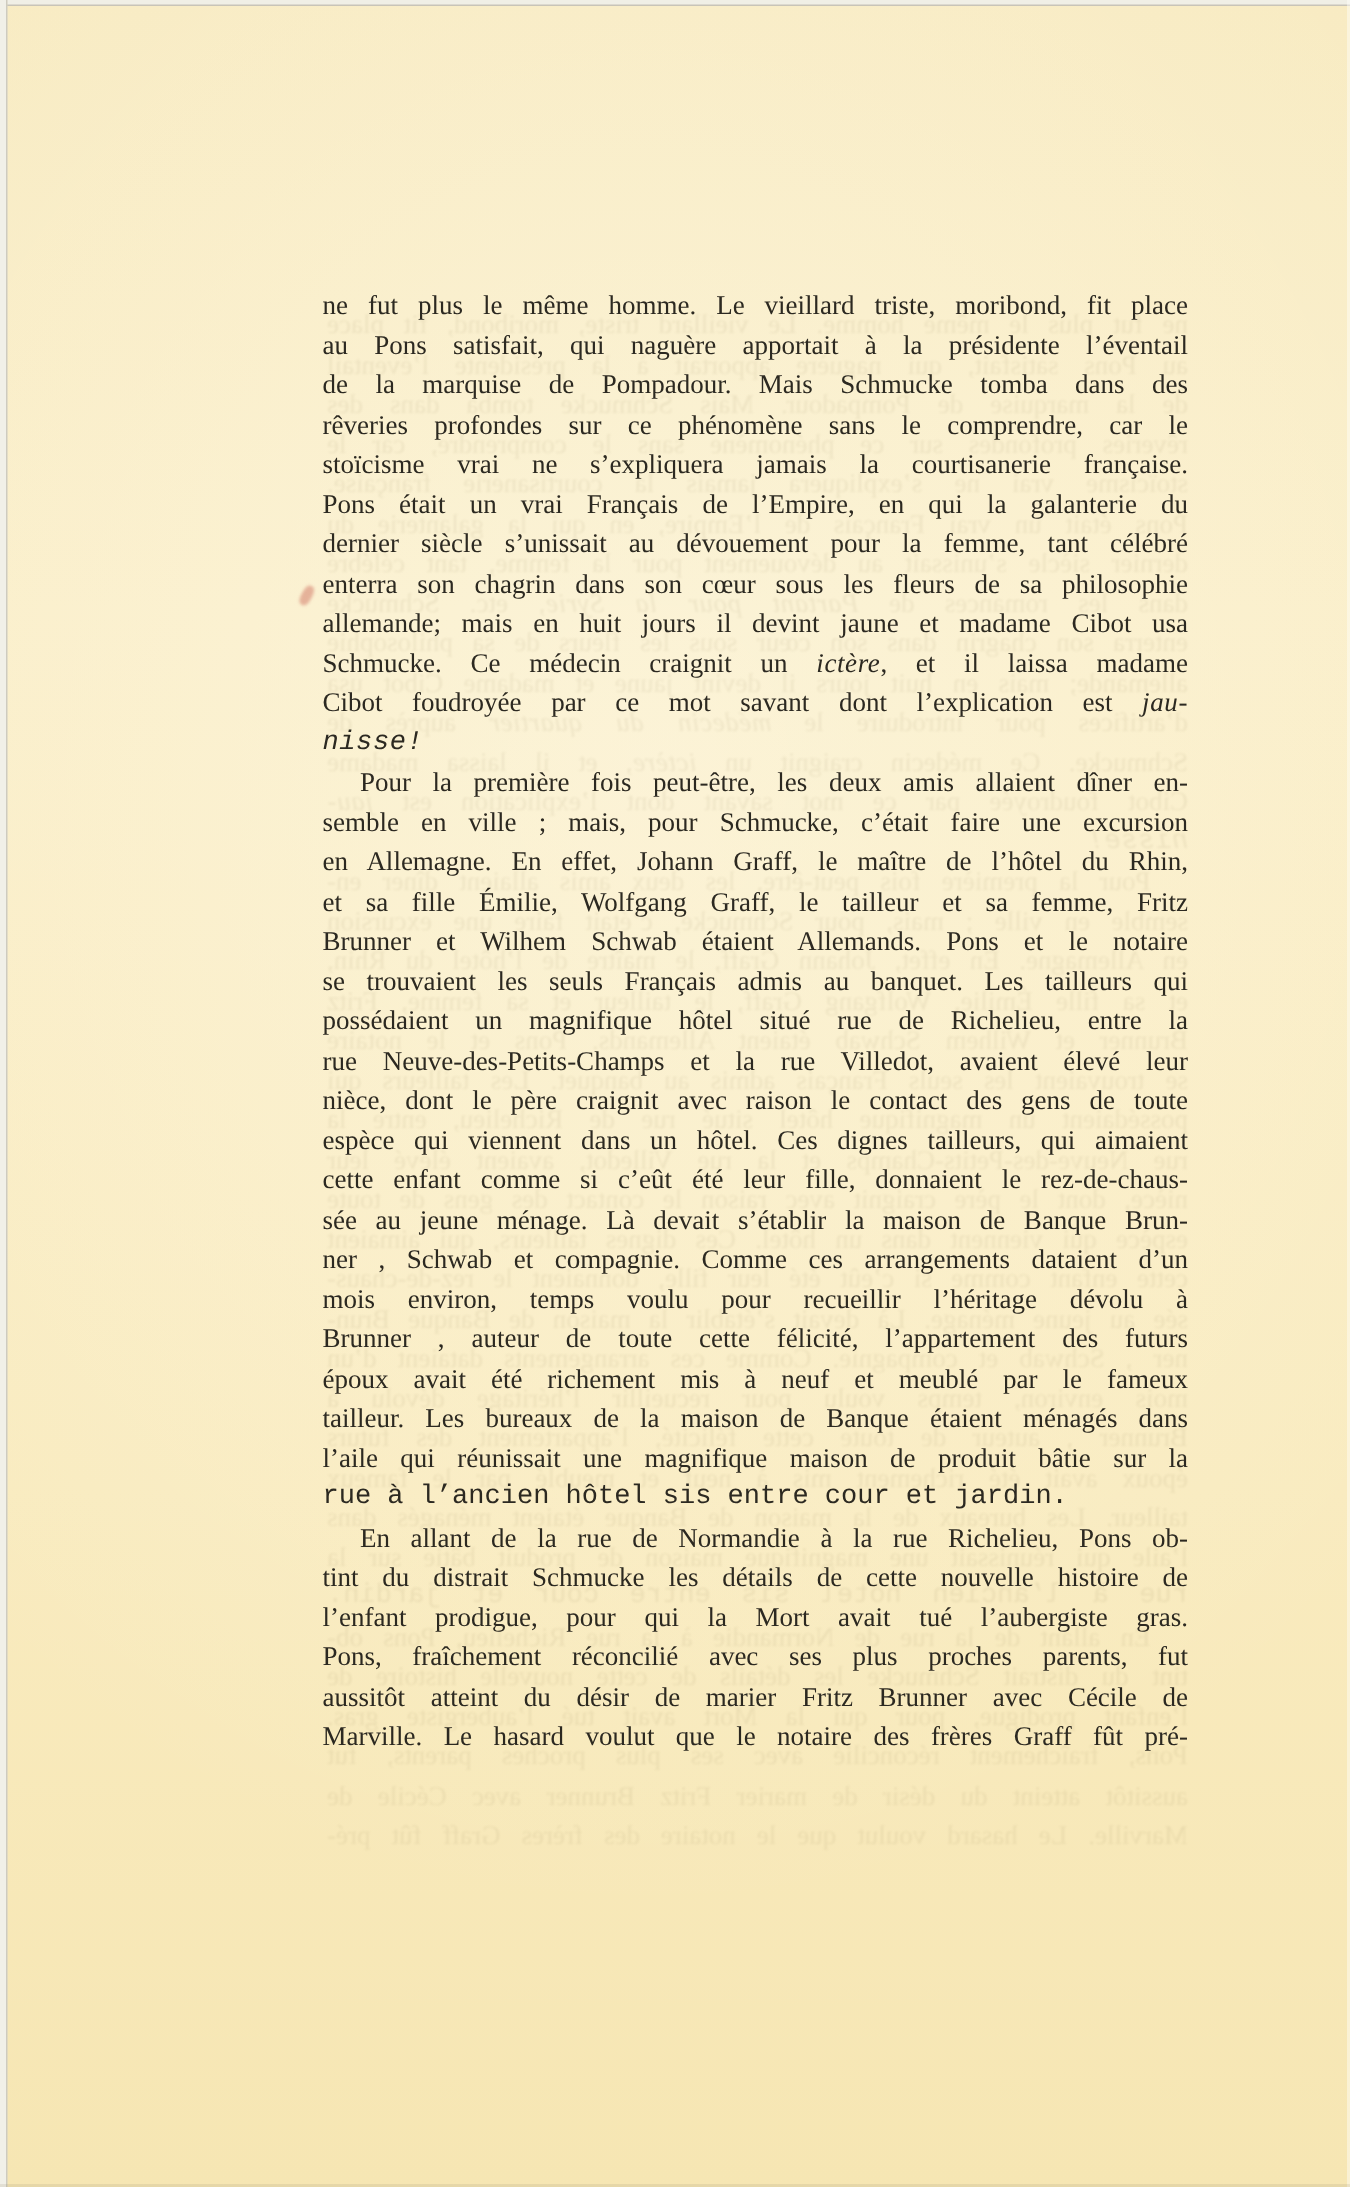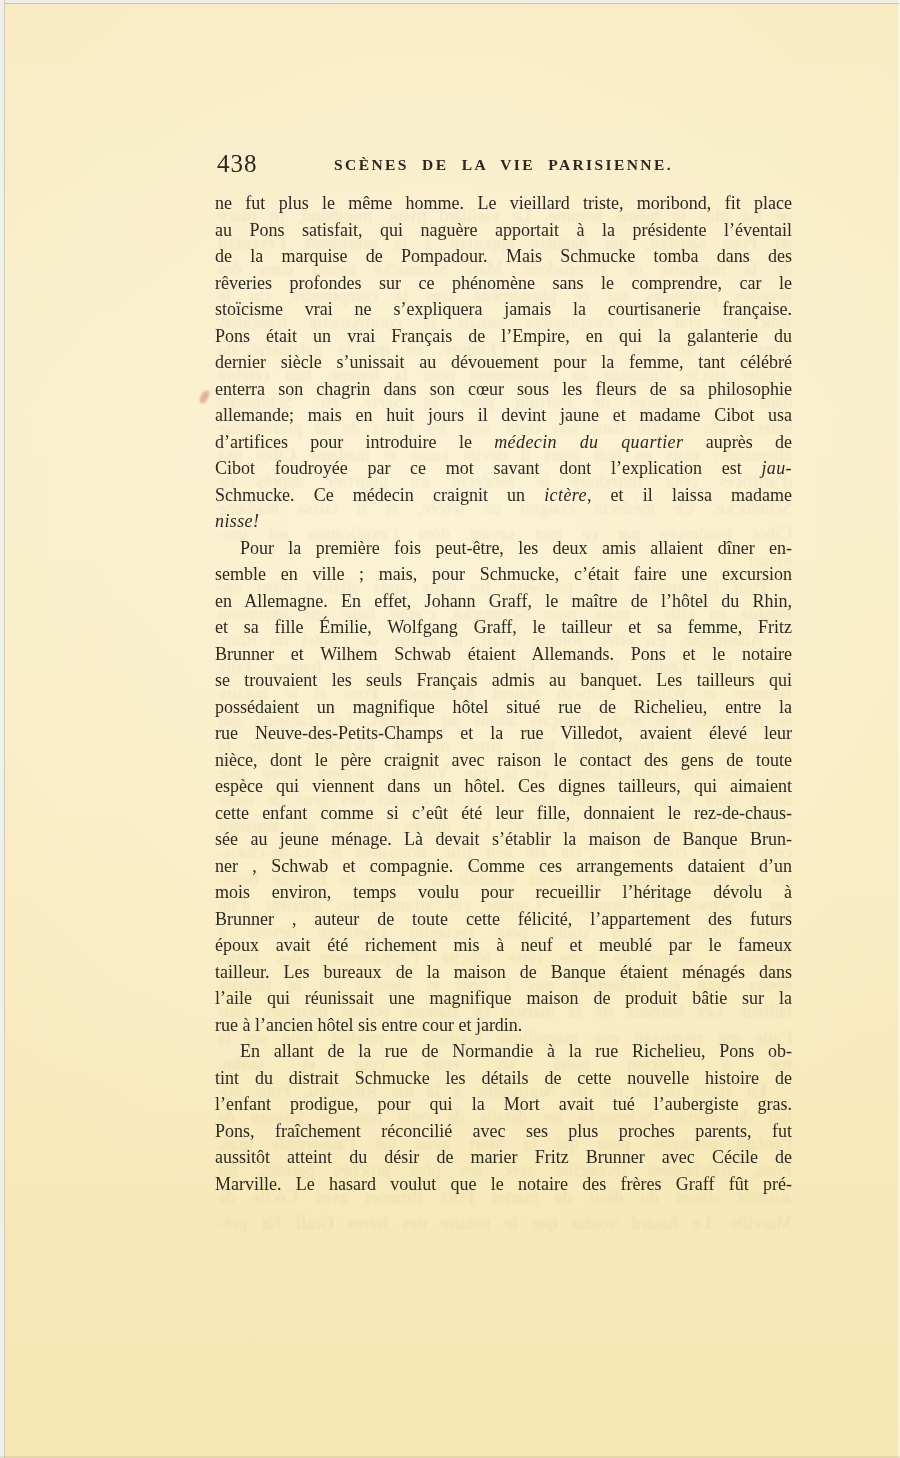--- a/index.html
+++ b/index.html
@@ -49,21 +49,21 @@
   
   .textblock {
     position: absolute; top: 190px; left: 215px; width: 577px;
     font-size: 18px; color: #2c2921;
   }
   .line {
     height: 26.5px; line-height: 26.5px;
     text-align: justify; text-align-last: justify;
     overflow: hidden; white-space: normal;
   }
-  .line.end    { text-align-last: left; }
+  .line.end    { text-align-last: left; font-family: Liberation Mono, monospace; }
   .line.indent { text-indent: 25px; }
   .line i { font-style: italic; letter-spacing: 0.4px; }
 
   
   .ghost {
     position: absolute; top: 203px; left: 218px; width: 574px;
     font-size: 18px; color: #6e5d33;
     transform: scaleX(-1);
     opacity: 0.085;
     filter: blur(0.8px);
@@ -117,39 +117,34 @@
       <div>
         <div class="line indent"><span>En allant de la rue de Normandie à la rue Richelieu, Pons ob-</span></div>
         <div class="line"><span>tint du distrait Schmucke les détails de cette nouvelle histoire de</span></div>
         <div class="line"><span>l’enfant prodigue, pour qui la Mort avait tué l’aubergiste gras.</span></div>
         <div class="line"><span>Pons, fraîchement réconcilié avec ses plus proches parents, fut</span></div>
         <div class="line"><span>aussitôt atteint du désir de marier Fritz Brunner avec Cécile de</span></div>
         <div class="line"><span>Marville. Le hasard voulut que le notaire des frères Graff fût pré-</span></div>
       </div>
     </div>
 
-  <header class="pagehead">
-    <span class="pageno">438</span>
-    <span class="runtitle">SCÈNES DE LA VIE PARISIENNE.</span>
-  </header>
 
   <main class="textblock" id="text-block">
       <div>
         <div class="line"><span>ne fut plus le même homme. Le vieillard triste, moribond, fit place</span></div>
         <div class="line"><span>au Pons satisfait, qui naguère apportait à la présidente l’éventail</span></div>
         <div class="line"><span>de la marquise de Pompadour. Mais Schmucke tomba dans des</span></div>
         <div class="line"><span>rêveries profondes sur ce phénomène sans le comprendre, car le</span></div>
         <div class="line"><span>stoïcisme vrai ne s’expliquera jamais la courtisanerie française.</span></div>
         <div class="line"><span>Pons était un vrai Français de l’Empire, en qui la galanterie du</span></div>
         <div class="line"><span>dernier siècle s’unissait au dévouement pour la femme, tant célébré</span></div>
         <div class="line"><span>enterra son chagrin dans son cœur sous les fleurs de sa philosophie</span></div>
         <div class="line"><span>allemande; mais en huit jours il devint jaune et madame Cibot usa</span></div>
-        <div class="line"><span>d’artifices pour introduire le </span><i>médecin du quartier</i><span> auprès de</span></div>
+        <div class="line"><span>Schmucke. Ce médecin craignit un </span><i>ictère</i><span>, et il laissa madame</span></div>
         <div class="line"><span>Cibot foudroyée par ce mot savant dont l’explication est </span><i>jau-</i></div>
-        <div class="line"><span>Schmucke. Ce médecin craignit un </span><i>ictère</i><span>, et il laissa madame</span></div>
         <div class="line end"><i>nisse!</i></div>
       </div>
       <div>
         <div class="line indent"><span>Pour la première fois peut-être, les deux amis allaient dîner en-</span></div>
         <div class="line"><span>semble en ville ; mais, pour Schmucke, c’était faire une excursion</span></div>
         <div class="line"><span>en Allemagne. En effet, Johann Graff, le maître de l’hôtel du Rhin,</span></div>
         <div class="line"><span>et sa fille Émilie, Wolfgang Graff, le tailleur et sa femme, Fritz</span></div>
         <div class="line"><span>Brunner et Wilhem Schwab étaient Allemands. Pons et le notaire</span></div>
         <div class="line"><span>se trouvaient les seuls Français admis au banquet. Les tailleurs qui</span></div>
         <div class="line"><span>possédaient un magnifique hôtel situé rue de Richelieu, entre la</span></div>

